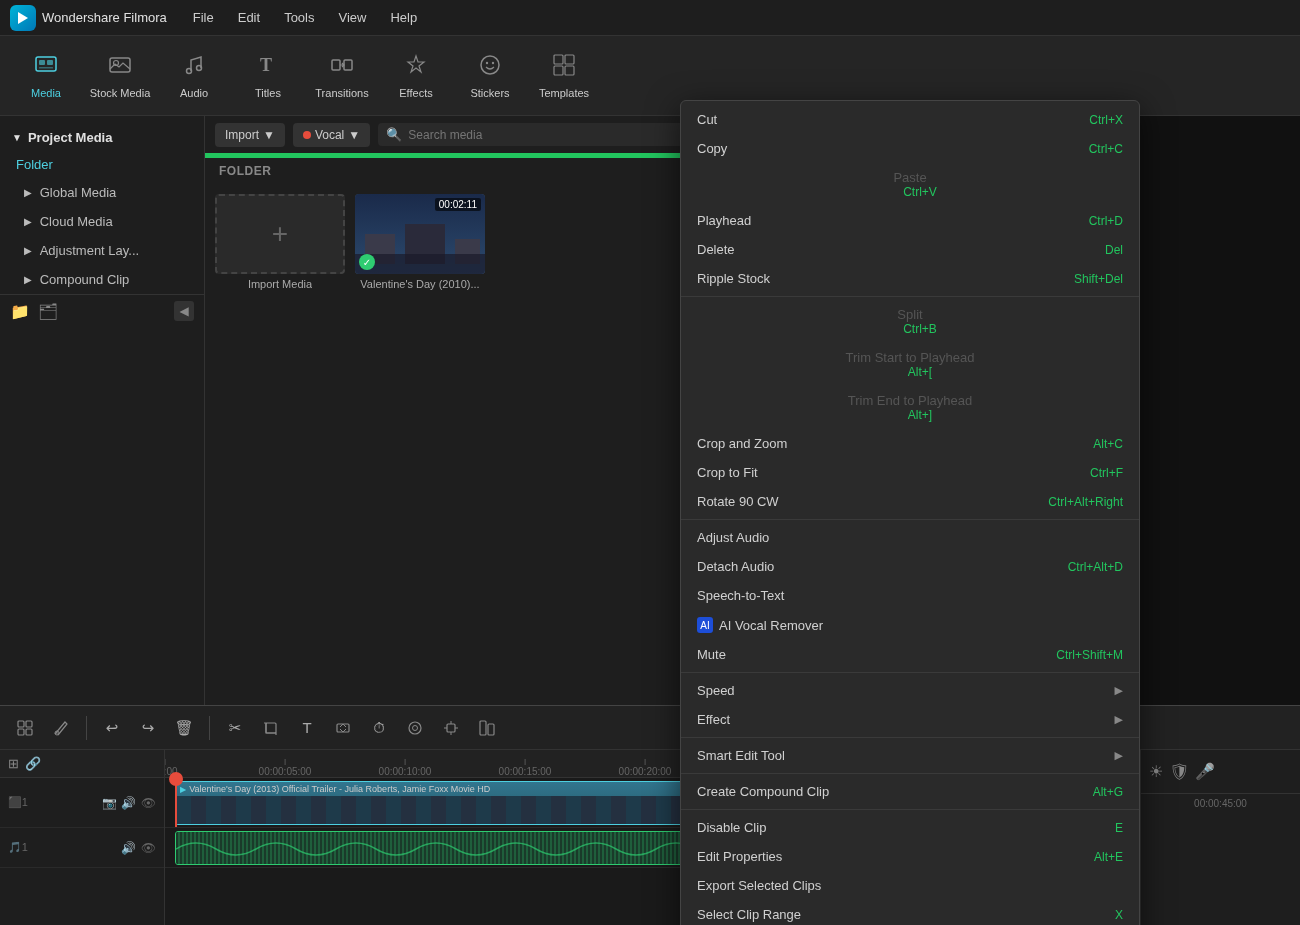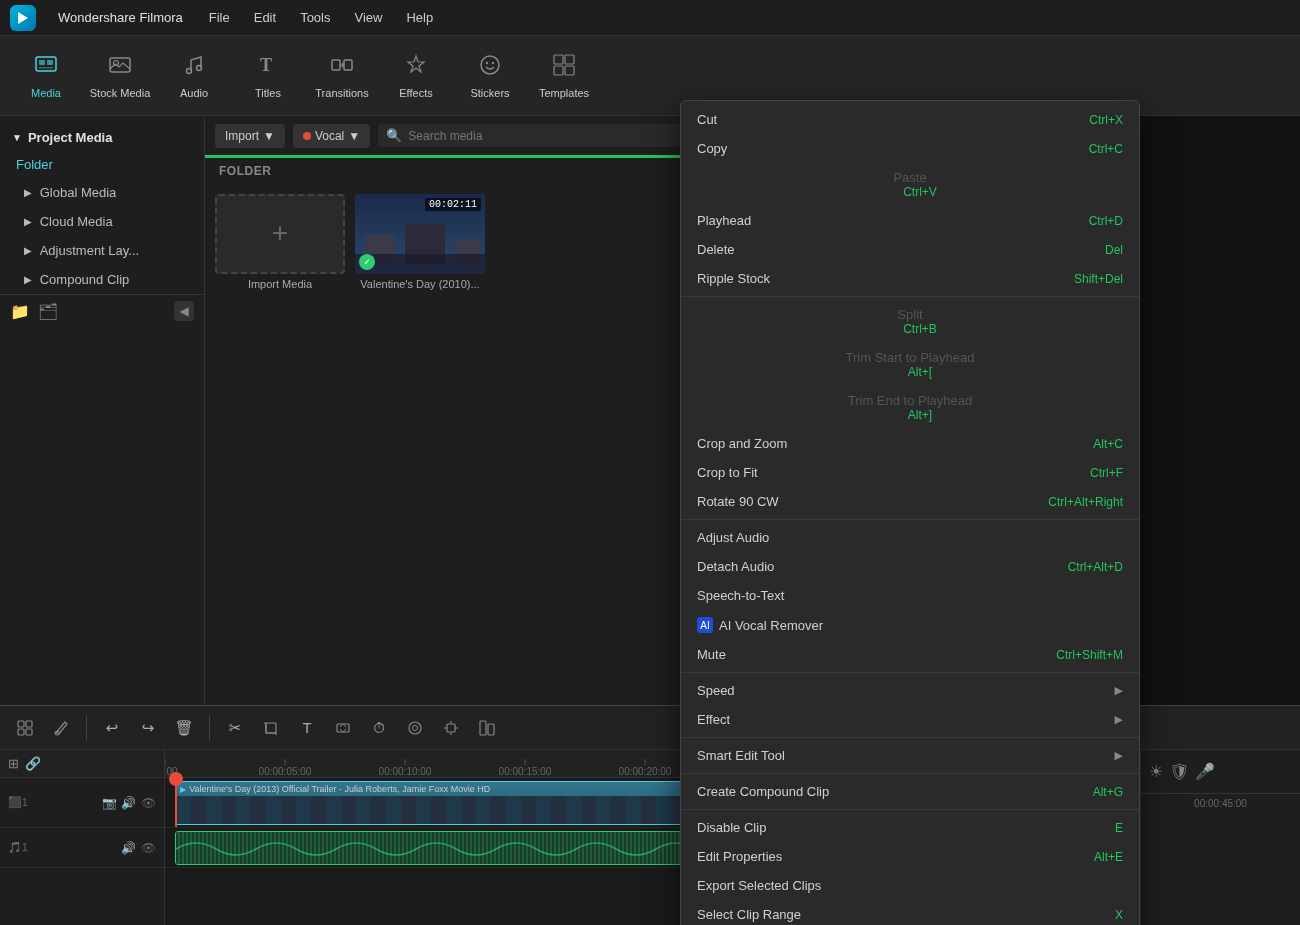--- a/index.html
+++ b/index.html
@@ -19,21 +19,21 @@
       background: #1e1e1e;
       display: flex;
       align-items: center;
       padding: 0 10px;
       gap: 4px;
       border-bottom: 1px solid #333;
     }
     .app-logo {
       display: flex;
       align-items: center;
-      gap: 22px;
+      gap: 6px;
       margin-right: 12px;
     }
     .logo-icon {
       width: 26px;
       height: 26px;
       background: linear-gradient(135deg, #00b4d8, #0077b6);
       border-radius: 6px;
       display: flex;
       align-items: center;
       justify-content: center;
@@ -128,21 +128,21 @@
       background: #1e1e1e;
       display: flex;
       flex-direction: column;
     }
     .media-toolbar {
       height: 42px;
       display: flex;
       align-items: center;
       padding: 0 10px;
       gap: 8px;
-      border-bottom: 3px solid #22c55e;
+      border-bottom: 5px solid #22c55e;
     }
     .import-btn {
       display: flex;
       align-items: center;
       gap: 4px;
       background: #333;
       border: none;
       border-radius: 4px;
       padding: 5px 10px;
       color: #ccc;
@@ -207,21 +207,20 @@
     .media-thumb {
       width: 130px;
       height: 80px;
       background: #2a2a2a;
       border-radius: 4px;
       display: flex;
       align-items: center;
       justify-content: center;
       position: relative;
       border: 2px dashed #444;
-      font-family: Liberation Mono, monospace;
     }
     .media-thumb.has-video {
       border: none;
       background: #333;
       overflow: hidden;
     }
     .plus-icon {
       font-size: 28px;
       color: #666;
     }

